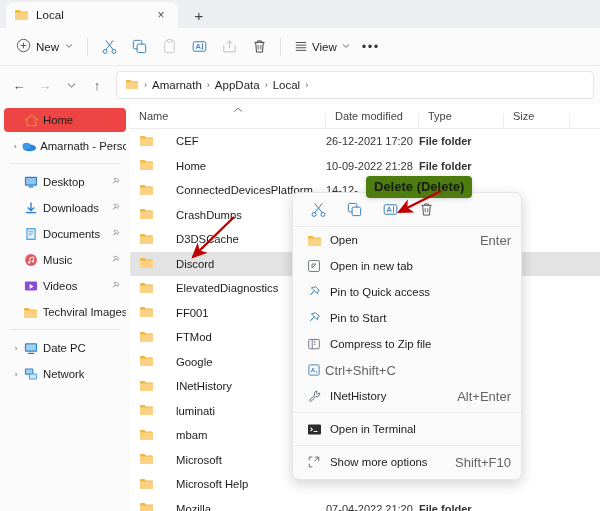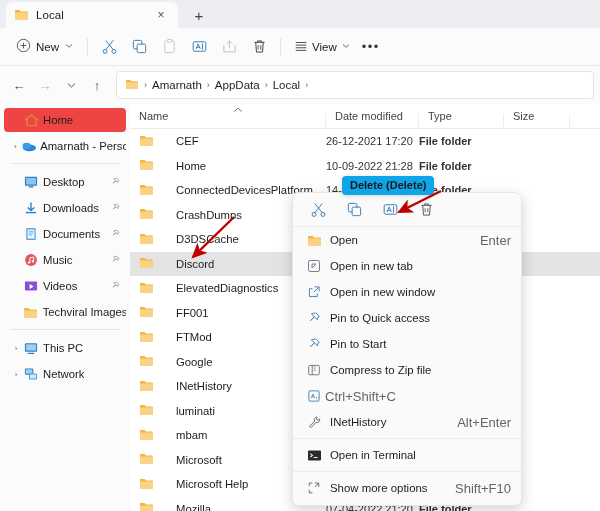--- a/index.html
+++ b/index.html
@@ -126,24 +126,24 @@
   }
   .row.sel{ background:#e3e3e3; }
   .cell-name{ width:196px; display:flex; align-items:center; padding-left:9px; gap:22px;}
   .cell-name .nm{ font-size:11.3px; white-space:nowrap;}
   .cell-date{ width:93px; font-size:11px; color:#333; }
   .cell-type{ width:85px; font-size:11px; color:#333;font-weight:bold; }
   .cell-size{ width:66px; }
 
   
   .tooltip{
-    position:absolute; left:342px; top:176px;
-    background:#0ea5e9; border-radius:4px;
+    position:absolute; left:366px; top:176px;
+    background:#4d7c0f; border-radius:4px;
     padding:3px 8px 4px 8px;
-    font-size:11px; font-weight:bold; color:#1a1a1a;
+    font-size:13px; font-weight:bold; color:#1a1a1a;
     box-shadow:0 1px 4px rgba(0,0,0,.16);
     white-space:nowrap; z-index:40;
   }
 
   
   .ctxmenu{
     position:absolute; left:292px; top:192px; width:230px;
     background:#fafafa; border:1px solid #e6e6e6; border-radius:7px;
     box-shadow:0 4px 14px rgba(0,0,0,.18);
     z-index:30; padding-bottom:4px; overflow:hidden;
@@ -385,21 +385,21 @@
       <div class="nav-div"></div>
       <div class="navitem">
         <span class="exp">›</span>
         <span class="ico">
           <svg width="14" height="14" viewBox="0 0 15 15">
             <rect x="1" y="2.4" width="13" height="9" rx="1" fill="#2f7fc6"></rect>
             <rect x="2.2" y="3.6" width="10.6" height="6.6" fill="#9fd0f2"></rect>
             <path d="M4.4 12.6h6.2l.8 1.4H3.6z" fill="#2f7fc6"></path>
           </svg>
         </span>
-        <span class="lbl">This PC</span>
+        <span class="lbl">Date PC</span>
       </div>
       <div class="navitem">
         <span class="exp">›</span>
         <span class="ico">
           <svg width="14" height="14" viewBox="0 0 15 15">
             <rect x="1" y="1.6" width="9" height="6.6" rx="1" fill="#2f7fc6"></rect>
             <rect x="2" y="2.6" width="7" height="4.6" fill="#9fd0f2"></rect>
             <rect x="5.4" y="7" width="8.4" height="6.4" rx="1" fill="#3e9ae0"></rect>
             <rect x="6.4" y="8" width="6.4" height="4.4" fill="#cfe9fb"></rect>
           </svg>
@@ -666,31 +666,20 @@
             <rect x="1.6" y="1.6" width="11.8" height="11.8" rx="1.8" fill="none" stroke="#6b7480" stroke-width="1"></rect>
             <path d="M9.6 5.4H5.4v4.2M9.6 5.4L5.4 9.6" stroke="#6b7480" stroke-width="1" fill="none"></path>
           </svg>
         </span>
         <span class="cl">Open in new tab</span>
         <span class="cs"></span>
       </div>
       <div class="ctx-item">
         <span class="ci">
           <svg width="14" height="14" viewBox="0 0 15 15">
-            <path d="M8.2 2h4.8v4.8" fill="none" stroke="#3b7fb5" stroke-width="1"></path>
-            <path d="M12.6 2.4L7.2 7.8" stroke="#3b7fb5" stroke-width="1"></path>
-            <path d="M11 9v3.4H2.6V4h3.3" fill="none" stroke="#3b7fb5" stroke-width="1"></path>
-          </svg>
-        </span>
-        <span class="cl">Open in new window</span>
-        <span class="cs"></span>
-      </div>
-      <div class="ctx-item">
-        <span class="ci">
-          <svg width="14" height="14" viewBox="0 0 15 15">
             <path d="M9.3 1.9l3.9 3.9-1.5.7-.6 2.9-3.2-3.2-4.2 4.2 4.2-4.2-3.2-3.2 2.9-.6z" fill="none" stroke="#3b7fb5" stroke-width="1"></path>
           </svg>
         </span>
         <span class="cl">Pin to Quick access</span>
         <span class="cs"></span>
       </div>
       <div class="ctx-item">
         <span class="ci">
           <svg width="14" height="14" viewBox="0 0 15 15">
             <path d="M9.3 1.9l3.9 3.9-1.5.7-.6 2.9-3.2-3.2-4.2 4.2 4.2-4.2-3.2-3.2 2.9-.6z" fill="none" stroke="#3b7fb5" stroke-width="1"></path>

